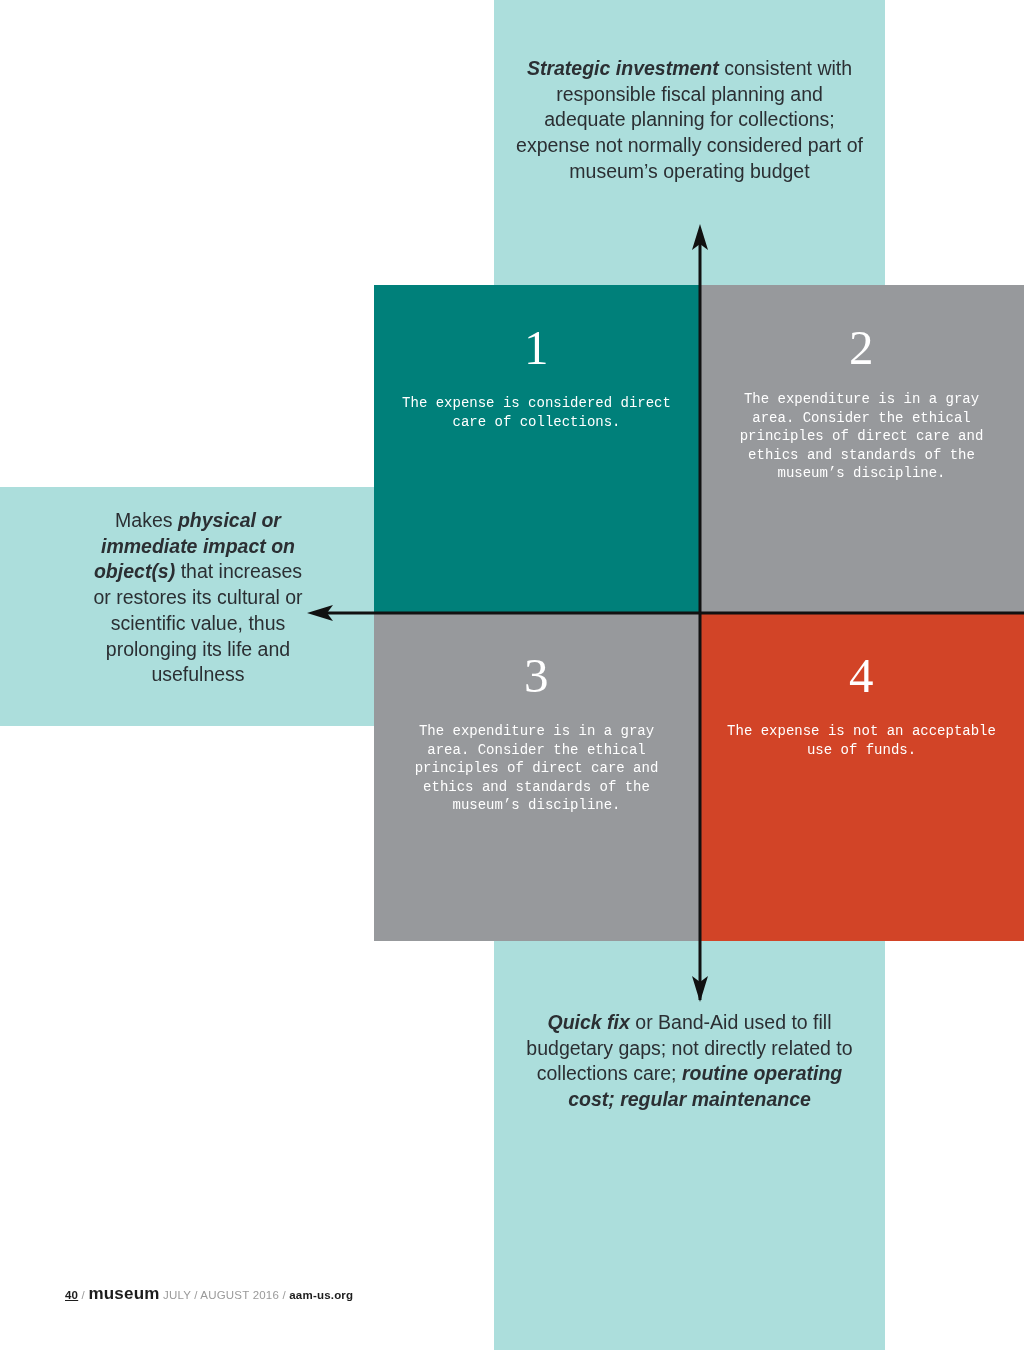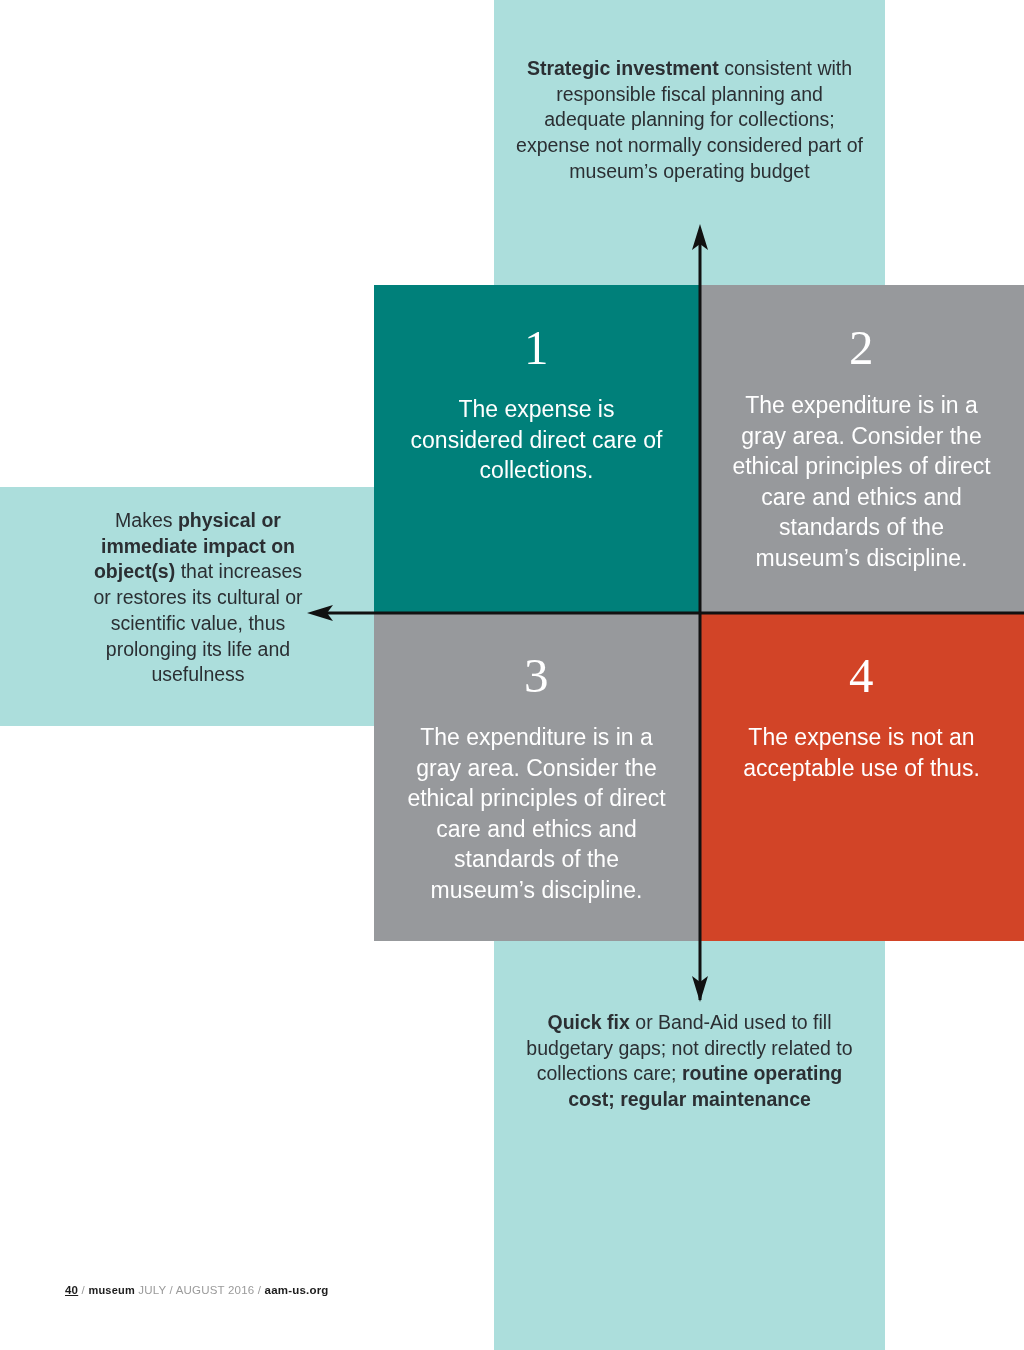--- a/index.html
+++ b/index.html
@@ -61,37 +61,38 @@
 
   .quad-num {
     font-family: "Liberation Serif", serif;
     font-size: 49px;
     line-height: 1.0;
     font-weight: 400;
     margin-bottom: 22px;
     letter-spacing: 0.5px;
   }
   .quad-body {
-    font-size: 23px;
+    font-size: 14px;
     line-height: 1.33;
     font-weight: 400;
+    font-family: Liberation Mono, monospace;
   }
   .quad.q1 .quad-body { margin-top: 4px; }
   .quad.q2 .quad-body { margin-top: -4px; }
   .quad.q4 .quad-body { margin-top: 3px; }
 
   
   .ann {
     position: absolute;
     color: #2b2f33;
     text-align: center;
     font-size: 19.5px;
     line-height: 1.32;
   }
-  .ann b { font-weight: bold; }
+  .ann b { font-weight: bold; font-style: italic; }
 
   .ann-top {
     left: 494px;
     top: 56px;
     width: 391px;
     padding: 0 22px;
     box-sizing: border-box;
   }
   .ann-bottom {
     left: 494px;
@@ -123,21 +124,21 @@
     position: absolute;
     left: 65px;
     top: 1284px;
     font-size: 11.5px;
     letter-spacing: 0.2px;
     color: #9a9a9a;
     white-space: nowrap;
   }
   .footer .pg { color: #1d1d1d; font-weight: bold; text-decoration: underline; }
   .footer .sep { color: #9a9a9a; font-weight: normal; }
-  .footer .mag { color: #1d1d1d; font-weight: bold; font-size: 11px; }
+  .footer .mag { color: #1d1d1d; font-weight: bold; font-size: 17px; }
   .footer .issue { color: #9a9a9a; margin-top: 48px; }
   .footer .site { color: #1d1d1d; font-weight: bold; margin-top: 34px; }
 </style>
 </head>
 <body>
 
 <div id="page">
 
   <div class="band-vertical"></div>
   <div class="band-left"></div>
@@ -162,21 +163,21 @@
     <div class="quad q2">
       <div class="quad-num">2</div>
       <div class="quad-body">The expenditure is in a gray area. Consider the ethical principles of direct care and ethics and standards of the museum’s discipline.</div>
     </div>
     <div class="quad q3">
       <div class="quad-num">3</div>
       <div class="quad-body">The expenditure is in a gray area. Consider the ethical principles of direct care and ethics and standards of the museum’s discipline.</div>
     </div>
     <div class="quad q4">
       <div class="quad-num">4</div>
-      <div class="quad-body">The expense is not an acceptable use of thus.</div>
+      <div class="quad-body">The expense is not an acceptable use of funds.</div>
     </div>
   </div>
 
   <svg class="arrow-svg" viewBox="0 0 1024 1350">
 
     <line x1="700" y1="1000" x2="700" y2="231" stroke="#111111" stroke-width="3"></line>
 
     <polygon points="700,224 692,250 700,244 708,250" fill="#111111"></polygon>
 
     <polygon points="700,1002 692,976 700,982 708,976" fill="#111111"></polygon>

